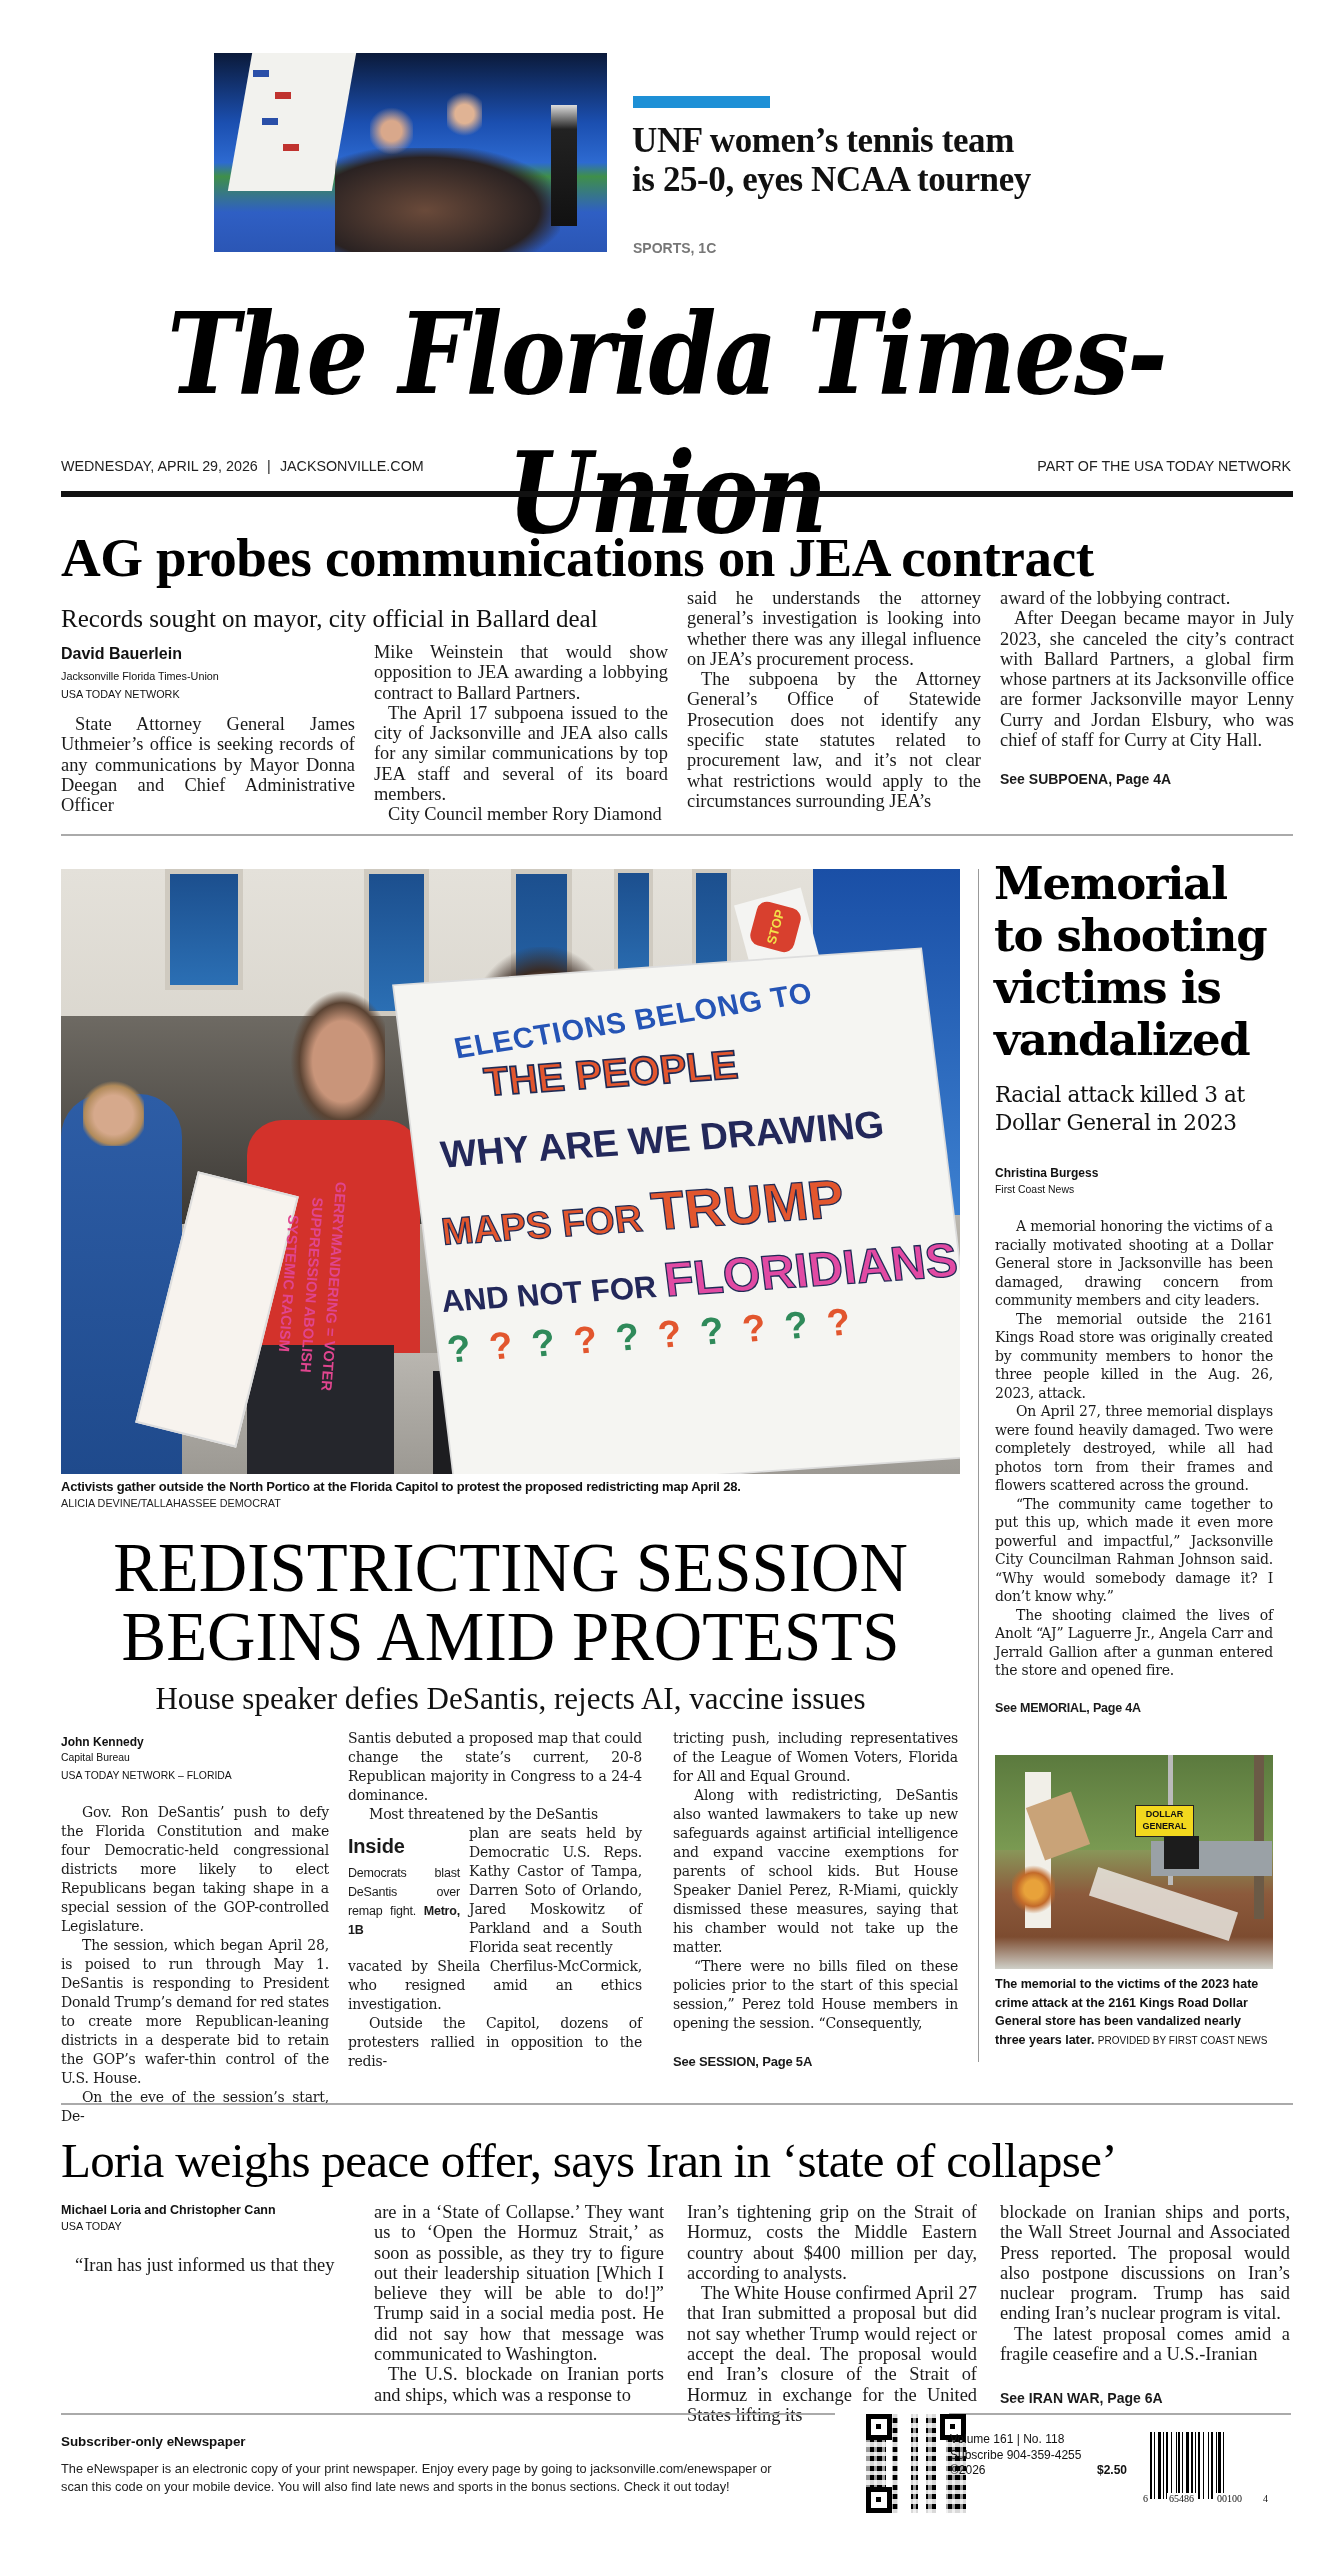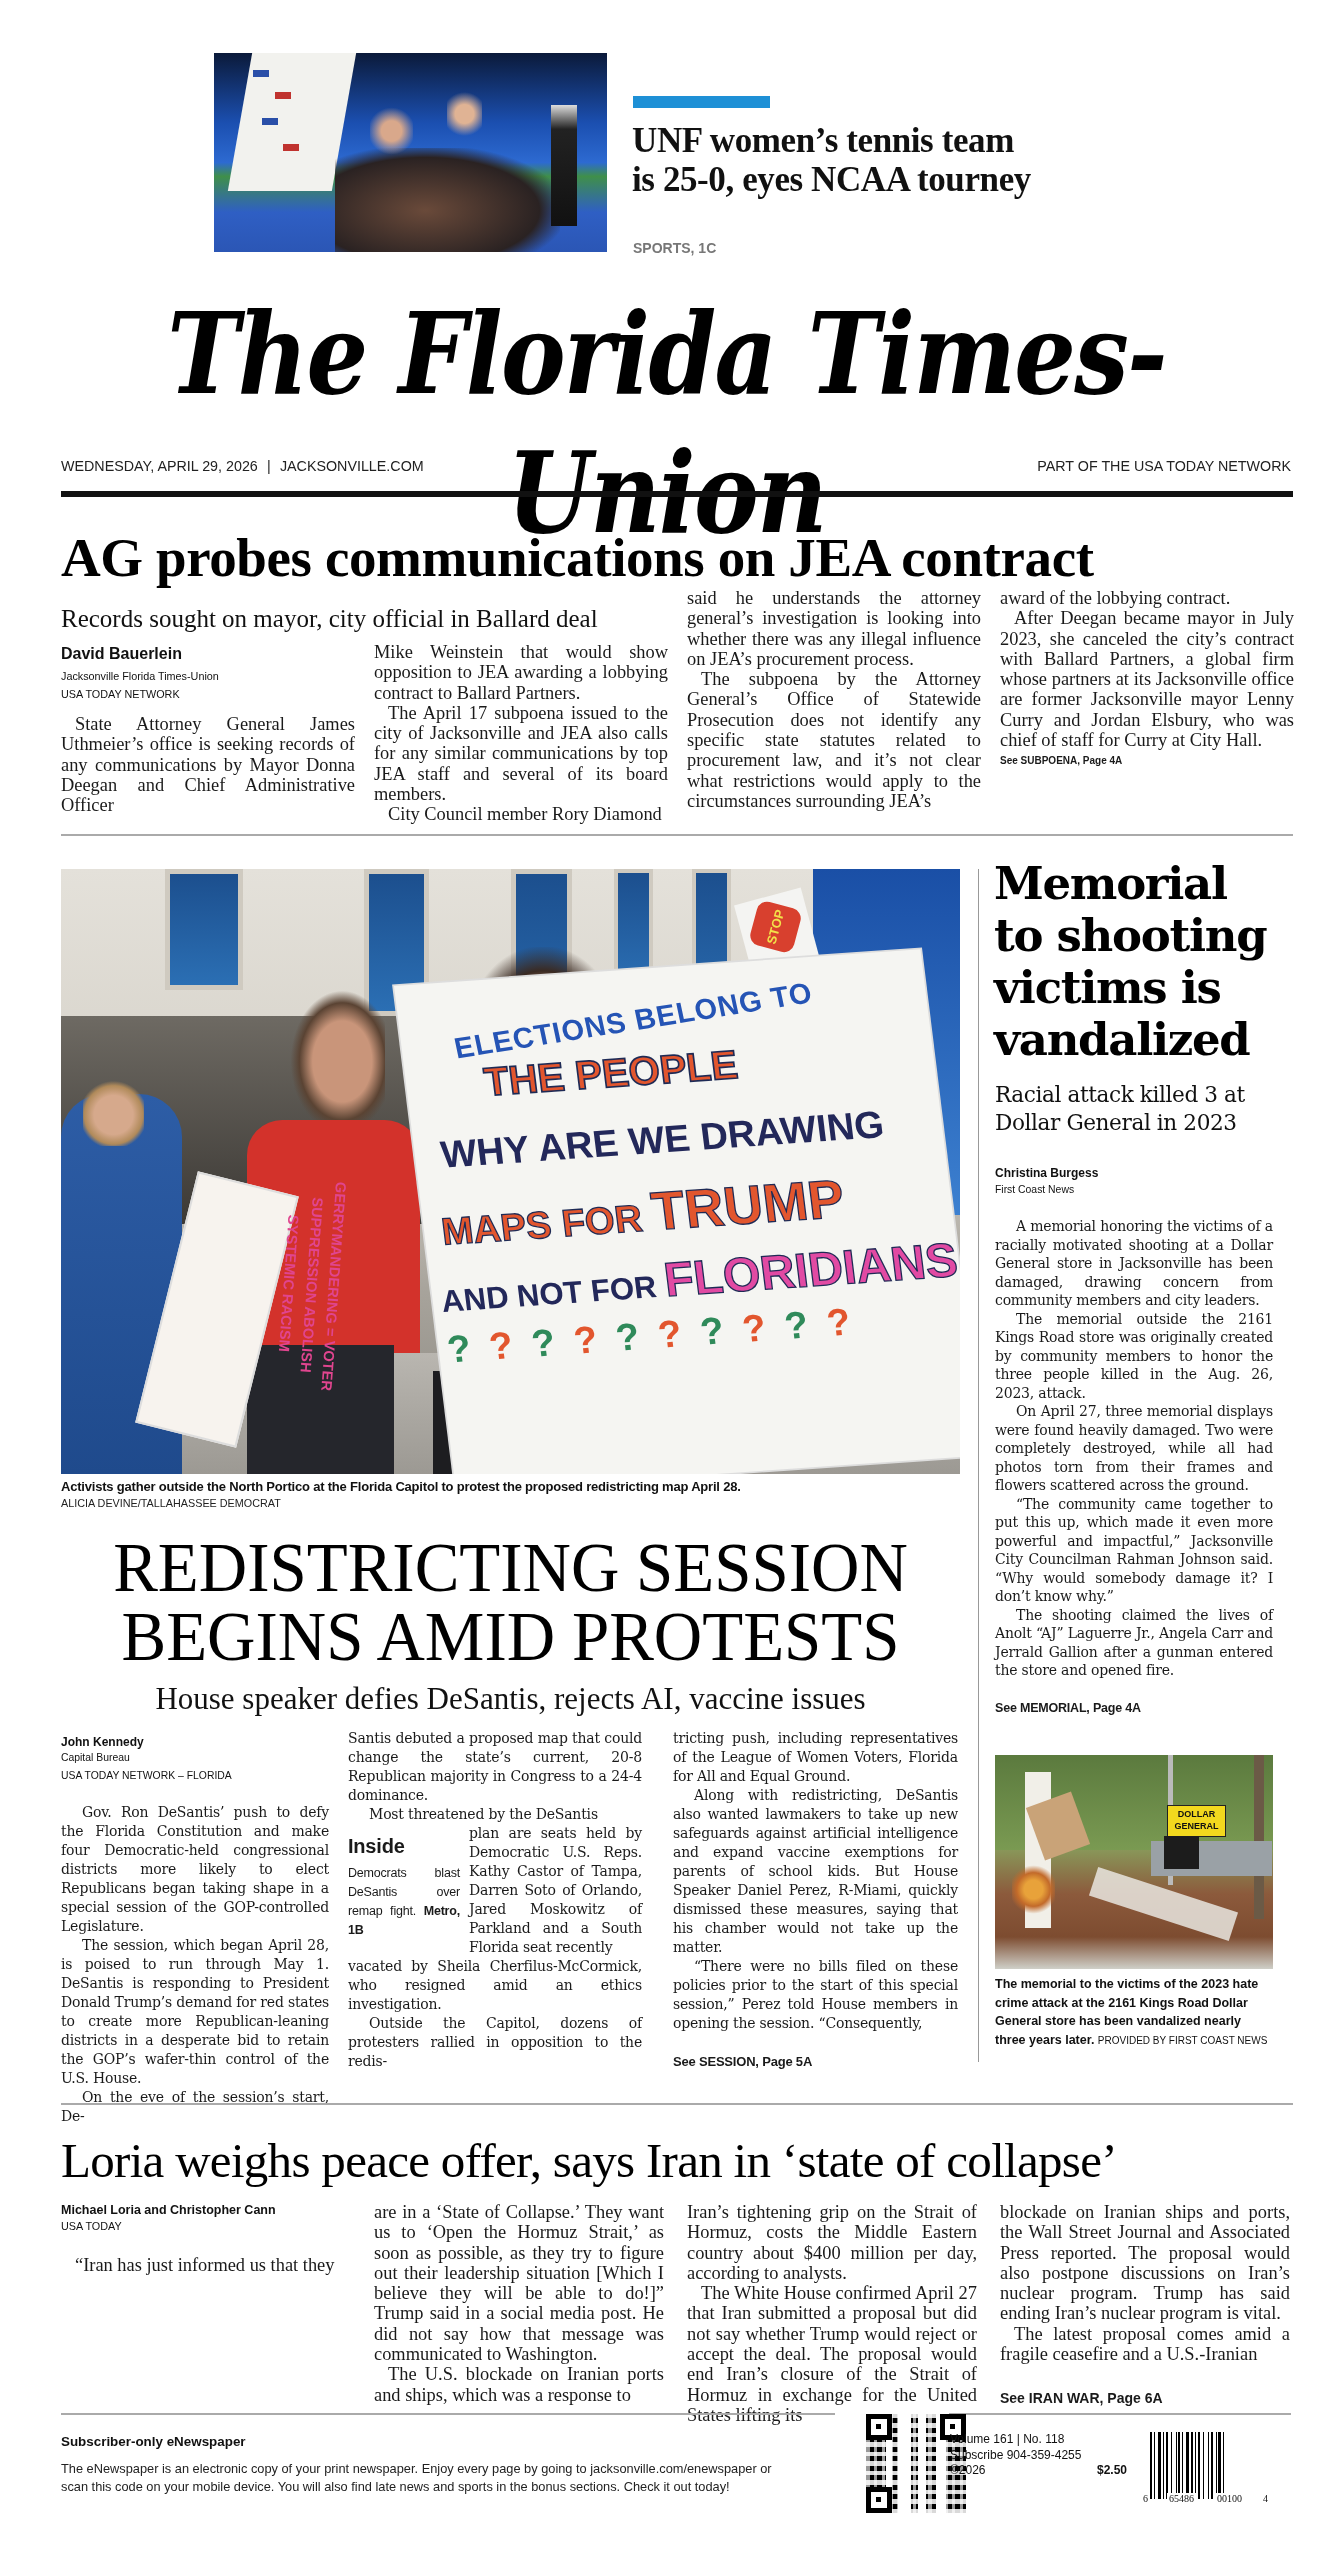--- a/index.html
+++ b/index.html
@@ -70,21 +70,21 @@
   <p>The April 17 subpoena issued to the city of Jacksonville and JEA also calls for any similar communications by top JEA staff and several of its board members.</p>
   <p>City Council member Rory Diamond</p>
 </div>
 <div class="abs col-text" style="left:687px;top:588px;width:294px;">
   <p class="noindent">said he understands the attorney general’s investigation is looking into whether there was any illegal influence on JEA’s procurement process.</p>
   <p>The subpoena by the Attorney General’s Office of Statewide Prosecution does not identify any specific state statutes related to procurement law, and it’s not clear what restrictions would apply to the circumstances surrounding JEA’s</p>
 </div>
 <div class="abs col-text" style="left:1000px;top:588px;width:294px;">
   <p class="noindent">award of the lobbying contract.</p>
   <p>After Deegan became mayor in July 2023, she canceled the city’s contract with Ballard Partners, a global firm whose partners at its Jacksonville office are former Jacksonville mayor Lenny Curry and Jordan Elsbury, who was chief of staff for Curry at City Hall.</p>
-  <div class="jump" style="margin-top:1px;font-size:10px;">See SUBPOENA, Page 4A</div>
+  <div class="jump" style="margin-top:19px;font-size:14px;">See SUBPOENA, Page 4A</div>
 </div>
 <div class="abs rule" style="left:61px;top:834px;width:1232px;"></div>
 
 <div class="abs photo" style="left:61px;top:869px;width:899px;height:605px;background:linear-gradient(180deg,#e4e1da 0%,#d6d2c9 40%,#a7a39b 70%,#8a8780 100%);">
 
   <div class="ph-layer" style="left:104px;top:0;width:78px;height:121px;background:linear-gradient(180deg,#1c4f8e,#2b6fb4);border:5.2px solid #cfcac0;"></div>
   <div class="ph-layer" style="left:303px;top:0;width:65px;height:147px;background:linear-gradient(180deg,#1c4f8e,#2b6fb4);border:5.2px solid #cfcac0;"></div>
   <div class="ph-layer" style="left:450px;top:0;width:61px;height:199px;background:linear-gradient(180deg,#1c4f8e,#2b6fb4);border:5.2px solid #cfcac0;"></div>
   <div class="ph-layer" style="left:553px;top:0;width:39px;height:121px;background:linear-gradient(180deg,#1c4f8e,#2b6fb4);border:4.3px solid #cfcac0;"></div>
   <div class="ph-layer" style="left:631px;top:0;width:39px;height:173px;background:linear-gradient(180deg,#1c4f8e,#2b6fb4);border:4.3px solid #cfcac0;"></div>
@@ -185,21 +185,21 @@
   <p>On April 27, three memorial displays were found heavily damaged. Two were completely destroyed, while all had photos torn from their frames and flowers scattered across the ground.</p>
   <p>“The community came together to put this up, which made it even more powerful and impactful,” Jacksonville City Councilman Rahman Johnson said. “Why would somebody damage it? I don’t know why.”</p>
   <p>The shooting claimed the lives of Anolt “AJ” Laguerre Jr., Angela Carr and Jerrald Gallion after a gunman entered the store and opened fire.</p>
   <div class="jump" style="margin-top:19px;font-size:12.5px;">See MEMORIAL, Page 4A</div>
 </div>
 <div class="abs photo" style="left:995px;top:1755px;width:278px;height:214px;background:linear-gradient(180deg,#6f8d4e 0%,#88a35f 40%,#8c5a3c 65%,#7d4c30 85%,#cfcfc8 100%);">
   <div class="ph-layer" style="left:0;top:0;width:278px;height:95px;background:linear-gradient(180deg,#5b7a3e,#7a9a52);"></div>
   <div class="ph-layer" style="left:173px;top:0;width:5.2px;height:130px;background:#bbb;"></div>
   <div class="ph-layer" style="left:259px;top:0;width:10.4px;height:164px;background:#6b5a46;"></div>
   <div class="ph-layer" style="left:156px;top:86px;width:121px;height:35px;background:#9aa1a6;"></div>
-  <div class="ph-layer" style="left:172px;top:50px;width:59px;height:32px;background:#f2d81e;border:1.7px solid #222;text-align:center;font-family:'Liberation Sans',sans-serif;font-weight:bold;font-size:9px;line-height:12px;color:#111;padding-top:1.7px;">
+  <div class="ph-layer" style="left:140px;top:50px;width:59px;height:32px;background:#f2d81e;border:1.7px solid #222;text-align:center;font-family:'Liberation Sans',sans-serif;font-weight:bold;font-size:9px;line-height:12px;color:#111;padding-top:1.7px;">
     <div>DOLLAR</div>
     <div>GENERAL</div>
   </div>
   <div class="ph-layer" style="left:169px;top:81px;width:35px;height:33px;background:#1c1c1c;"></div>
   <div class="ph-layer" style="left:30px;top:17.3px;width:26px;height:156px;background:#f1efe8;"></div>
   <div class="ph-layer" style="left:39px;top:43px;width:48px;height:56px;background:#c9a378;transform:rotate(-20deg);"></div>
   <div class="ph-layer" style="left:17.3px;top:104px;width:43px;height:61px;background:radial-gradient(circle,#e8a23a 25%,#c26a2a 45%,transparent 65%);"></div>
   <div class="ph-layer" style="left:95px;top:134px;width:147px;height:30px;background:#e9e6e0;transform:rotate(18deg);opacity:0.85;"></div>
 </div>
 <div class="abs sans" style="left:995px;top:1975px;width:278px;font-size:12.5px;line-height:18.6px;">

